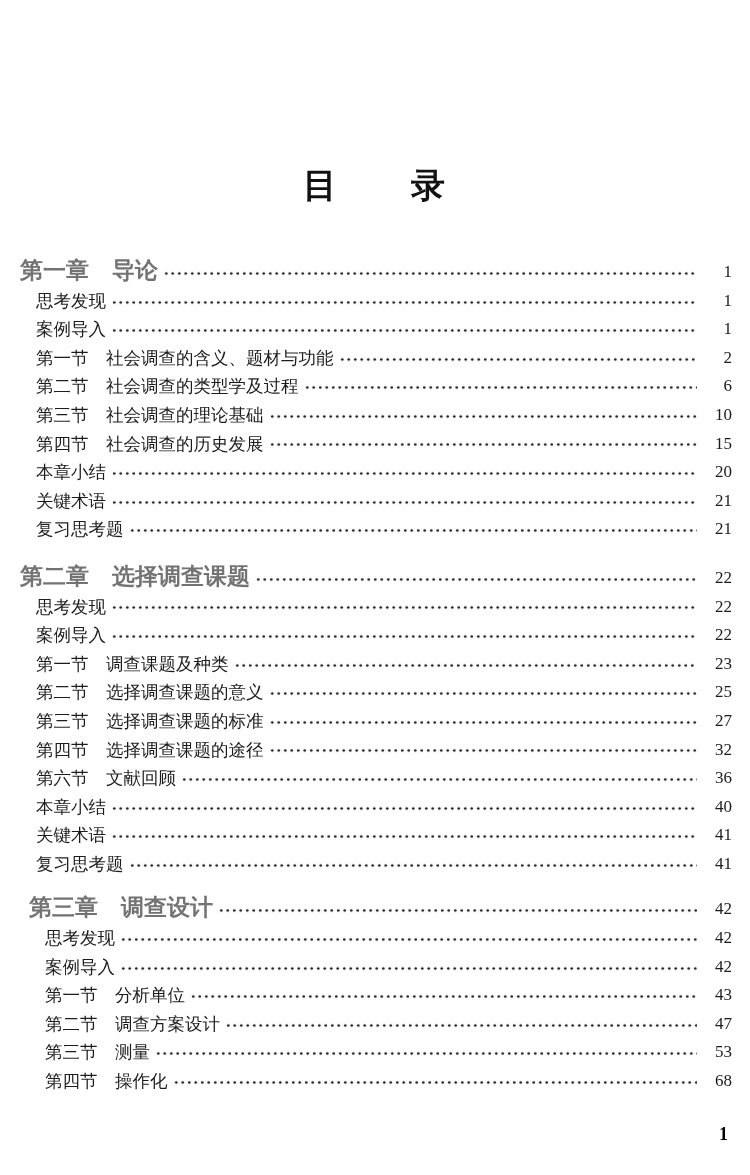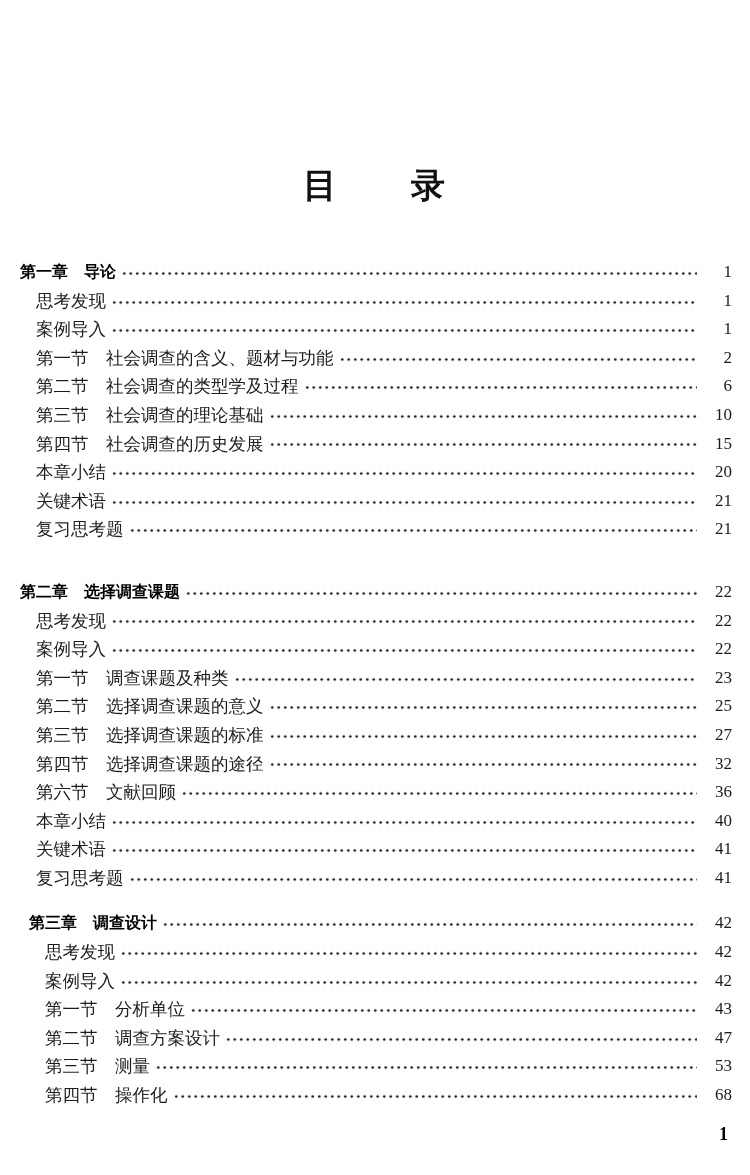--- a/index.html
+++ b/index.html
@@ -28,39 +28,39 @@
     letter-spacing: 2px;
     color: #111111;
     font-family: "Liberation Serif", serif;
   }
   .toc {
     position: absolute;
     top: 258px;
     left: 20px;
     width: 712px;
   }
-  .chapter-2 { margin-top: 34px; }
+  .chapter-2 { margin-top: 20px; }
   .chapter-3 { margin-top: 17px; margin-left: 9px; }
   .row {
     display: flex;
     align-items: center;
     height: 28.6px;
     font-size: 17.5px;
     line-height: 28.6px;
     white-space: nowrap;
   }
   .row .label {
     flex: 0 0 auto;
     color: #1c1c1c;
   }
   .chapter-row .label {
-    font-family: Liberation Serif, serif;
+    font-family: Liberation Mono, monospace;
     font-weight: bold;
-    color: #000000;
-    font-size: 16px;
+    color: #737373;
+    font-size: 23px;
   }
   .item-row { padding-left: 16px; }
   .leader {
     flex: 1 1 auto;
     height: 1em;
     margin: 0 7px 0 5px;
     background-image: radial-gradient(circle, #2a2a2a 1.1px, rgba(0,0,0,0) 1.4px);
     background-size: 6.5px 6.5px;
     background-repeat: repeat-x;
     background-position: 0 58%;

